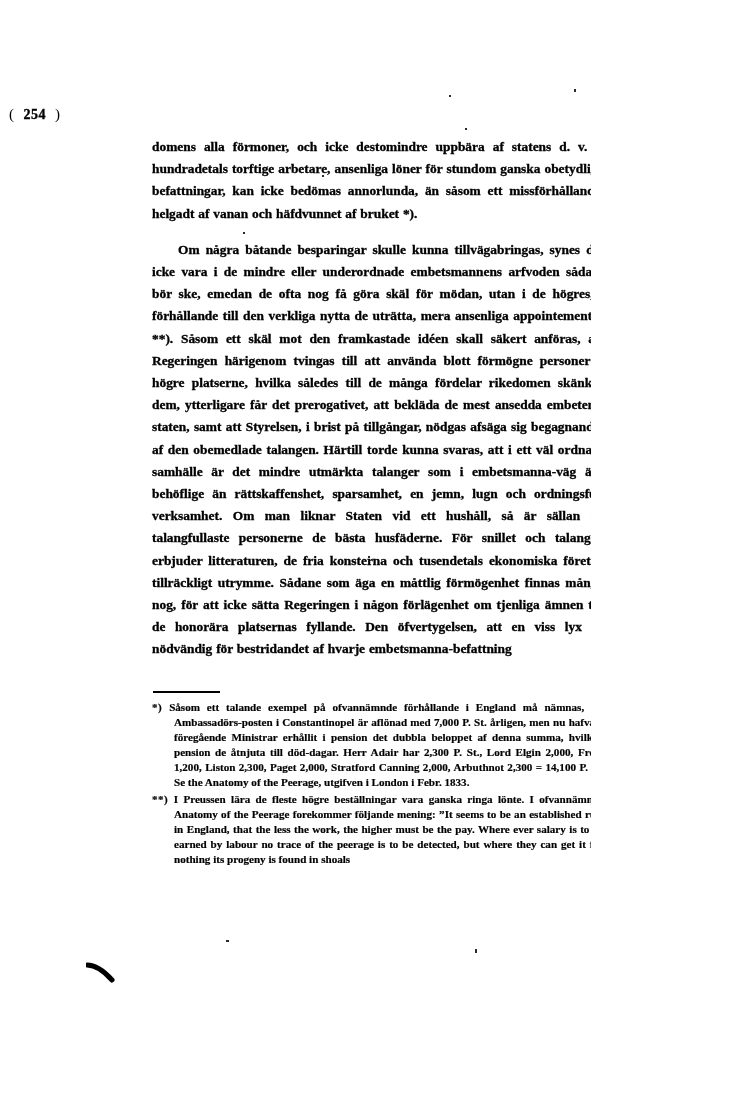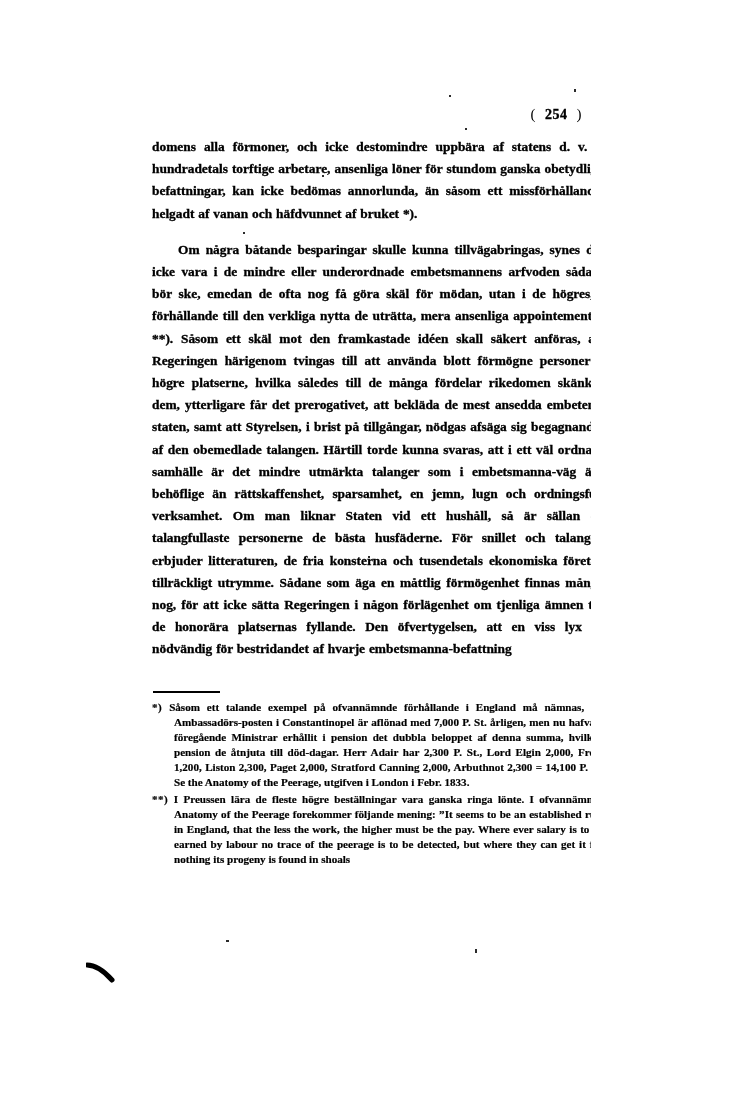--- a/index.html
+++ b/index.html
@@ -34,21 +34,21 @@
     height: 1102px;
     overflow: hidden;
   }
 
   
   #page-number-line {
     position: absolute;
     left: 0;
     top: 106px;
     width: 591px;
-    text-align: right;
+    text-align: left;
     font-size: 14px;
     font-weight: 700;
     letter-spacing: 0.5px;
     -webkit-text-stroke: 0.35px #000;
   }
   #page-number-line .paren {
     font-weight: 400;
     font-size: 15px;
     padding: 0 9px;
     -webkit-text-stroke: 0px;

